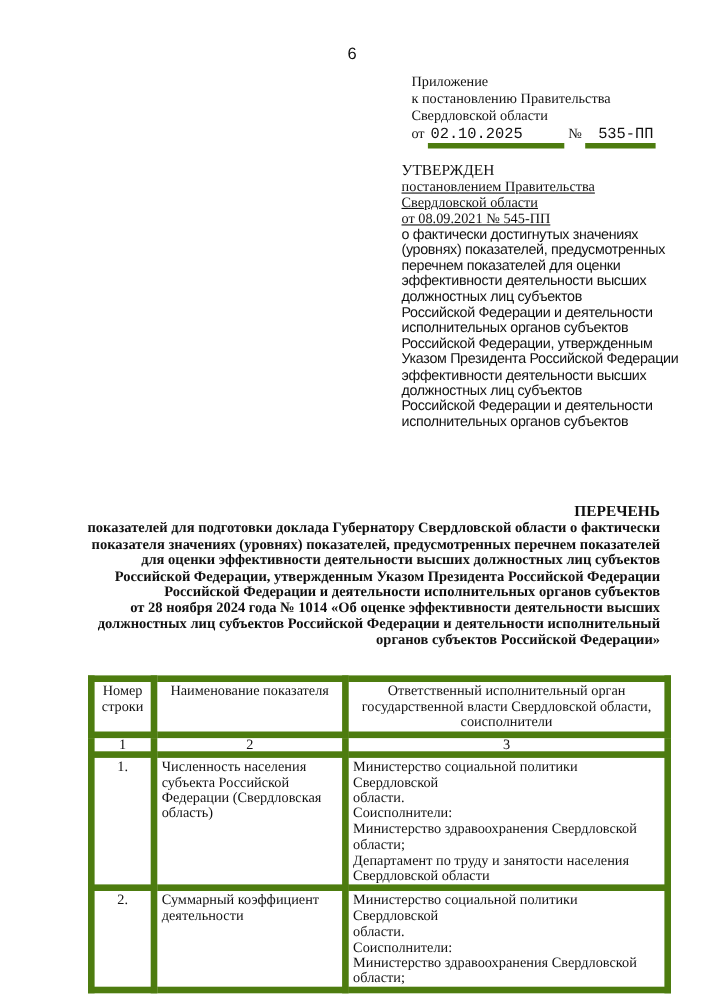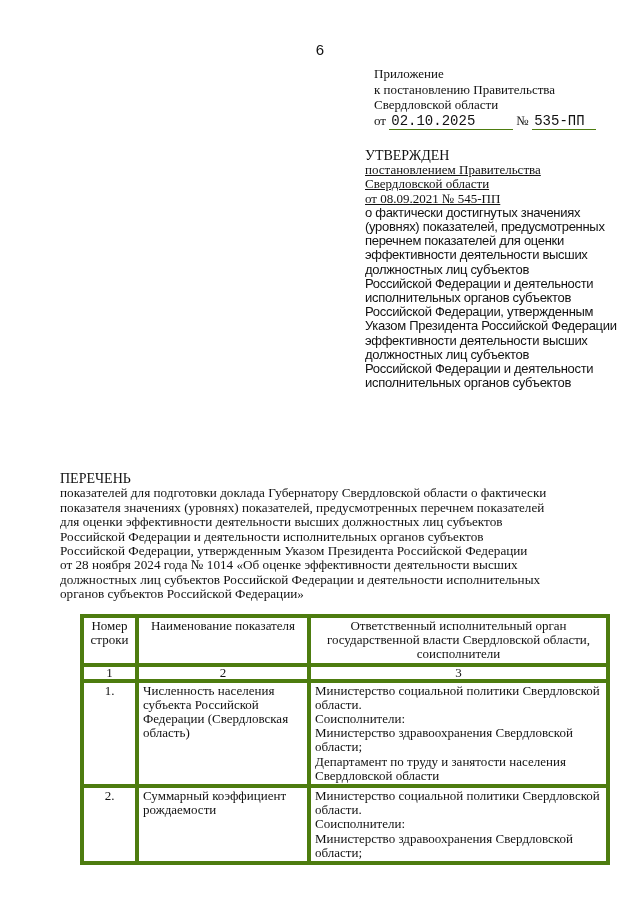--- a/index.html
+++ b/index.html
@@ -9,42 +9,42 @@
   }
   .page-num {
     position: absolute; left: 0; width: 640px; top: 41px; text-align: center;
     font-family: "Liberation Sans", sans-serif; font-size: 15px;
   }
   .appendix {
     position: absolute; left: 374px; top: 66px; font-size: 13px; line-height: 15.5px;
   }
   .appendix .line { white-space: nowrap; }
   .mono { font-family: "Liberation Mono", "DejaVu Sans Mono", monospace; font-size: 14px; }
-  .uline { display: inline-block; border-bottom: 1px solid #4d7c0f; padding: 0 2px; }
+  .uline { display: inline-block; border-bottom: 5px solid #4d7c0f; padding: 0 2px; }
   .u-date { width: 120px; text-align: left; }
-  .u-num { width: 60px; text-align: left; }
+  .u-num { width: 60px; text-align: right; }
   .approved {
     position: absolute; left: 365px; top: 137px; font-size: 13px; line-height: 14.2px;
     font-family: "Liberation Sans", "DejaVu Sans", sans-serif; letter-spacing: -0.3px; margin-top: 12px;
   }
   .approved .head { font-family: "Liberation Serif", serif; font-size: 14px; letter-spacing: 0; }
   .approved .serif { font-family: "Liberation Serif", serif; letter-spacing: 0; text-decoration: underline; }
   .approved .line { white-space: nowrap; }
   .list-title {
-    position: absolute; left: 60px; width: 540px; top: 459px; text-align: left;
-    font-weight: normal; font-size: 13.2px; line-height: 14.4px; margin-top: 13px;
+    position: absolute; left: 60px; width: 540px; top: 459px; text-align: right;
+    font-weight: bold; font-size: 13.2px; line-height: 14.4px;
   }
   .list-title .line { white-space: nowrap; }
   .list-title .main { font-size: 14px; }
   table.indicators {
     position: absolute; left: 80px; top: 614px; width: 530px; border-collapse: collapse;
     font-size: 13px; line-height: 14.2px;
   }
   table.indicators td, table.indicators th {
-    border: 4px solid #4d7c0f; vertical-align: top; padding: 1px 4px; font-weight: normal;
+    border: 6px solid #4d7c0f; vertical-align: top; padding: 1px 4px; font-weight: normal;
   }
   .c1 { width: 43px; text-align: center; }
   .c2 { width: 160px; }
   .c3 { }
   th { text-align: center; }
   th.c2 { text-align: center; }
   tr.hdr th { height: 40px; }
   tr.nums td { text-align: center; height: 11px; line-height: 12px; padding: 0 4px; border-top: 3px double #333; }
   tr.row1 td { height: 96px; }
   tr.row2 td { height: 70px; }
@@ -86,24 +86,24 @@
   <div class="line">должностных лиц субъектов</div>
   <div class="line">Российской Федерации и деятельности</div>
   <div class="line">исполнительных органов субъектов</div>
 </div>
 
 <div class="list-title">
   <div class="line main">ПЕРЕЧЕНЬ</div>
   <div class="line">показателей для подготовки доклада Губернатору Свердловской области о фактически</div>
   <div class="line">показателя значениях (уровнях) показателей, предусмотренных перечнем показателей</div>
   <div class="line">для оценки эффективности деятельности высших должностных лиц субъектов</div>
+  <div class="line">Российской Федерации, утвержденным Указом Президента Российской Федерации</div>
   <div class="line">Российской Федерации и деятельности исполнительных органов субъектов</div>
-  <div class="line">Российской Федерации, утвержденным Указом Президента Российской Федерации</div>
   <div class="line">от 28 ноября 2024 года № 1014 «Об оценке эффективности деятельности высших</div>
-  <div class="line">должностных лиц субъектов Российской Федерации и деятельности исполнительных</div>
+  <div class="line">должностных лиц субъектов Российской Федерации и деятельности исполнительный</div>
   <div class="line">органов субъектов Российской Федерации»</div>
 </div>
 
 <table class="indicators">
   <tbody>
       <tr class="hdr">
     <th class="c1">
       <div>Номер</div>
       <div>строки</div>
     </th>
@@ -136,21 +136,21 @@
       <span class="line">Министерство здравоохранения Свердловской</span>
       <span class="line">области;</span>
       <span class="line">Департамент по труду и занятости населения</span>
       <span class="line">Свердловской области</span>
     </td>
   </tr>
   <tr class="row2">
     <td class="c1">2.</td>
     <td class="c2 ind">
       <span class="line">Суммарный коэффициент</span>
-      <span class="line">рождаемости</span>
+      <span class="line">деятельности</span>
     </td>
     <td class="c3 resp">
       <span class="line">Министерство социальной политики Свердловской</span>
       <span class="line">области.</span>
       <span class="line">Соисполнители:</span>
       <span class="line">Министерство здравоохранения Свердловской</span>
       <span class="line">области;</span>
     </td>
   </tr>
 </tbody>

